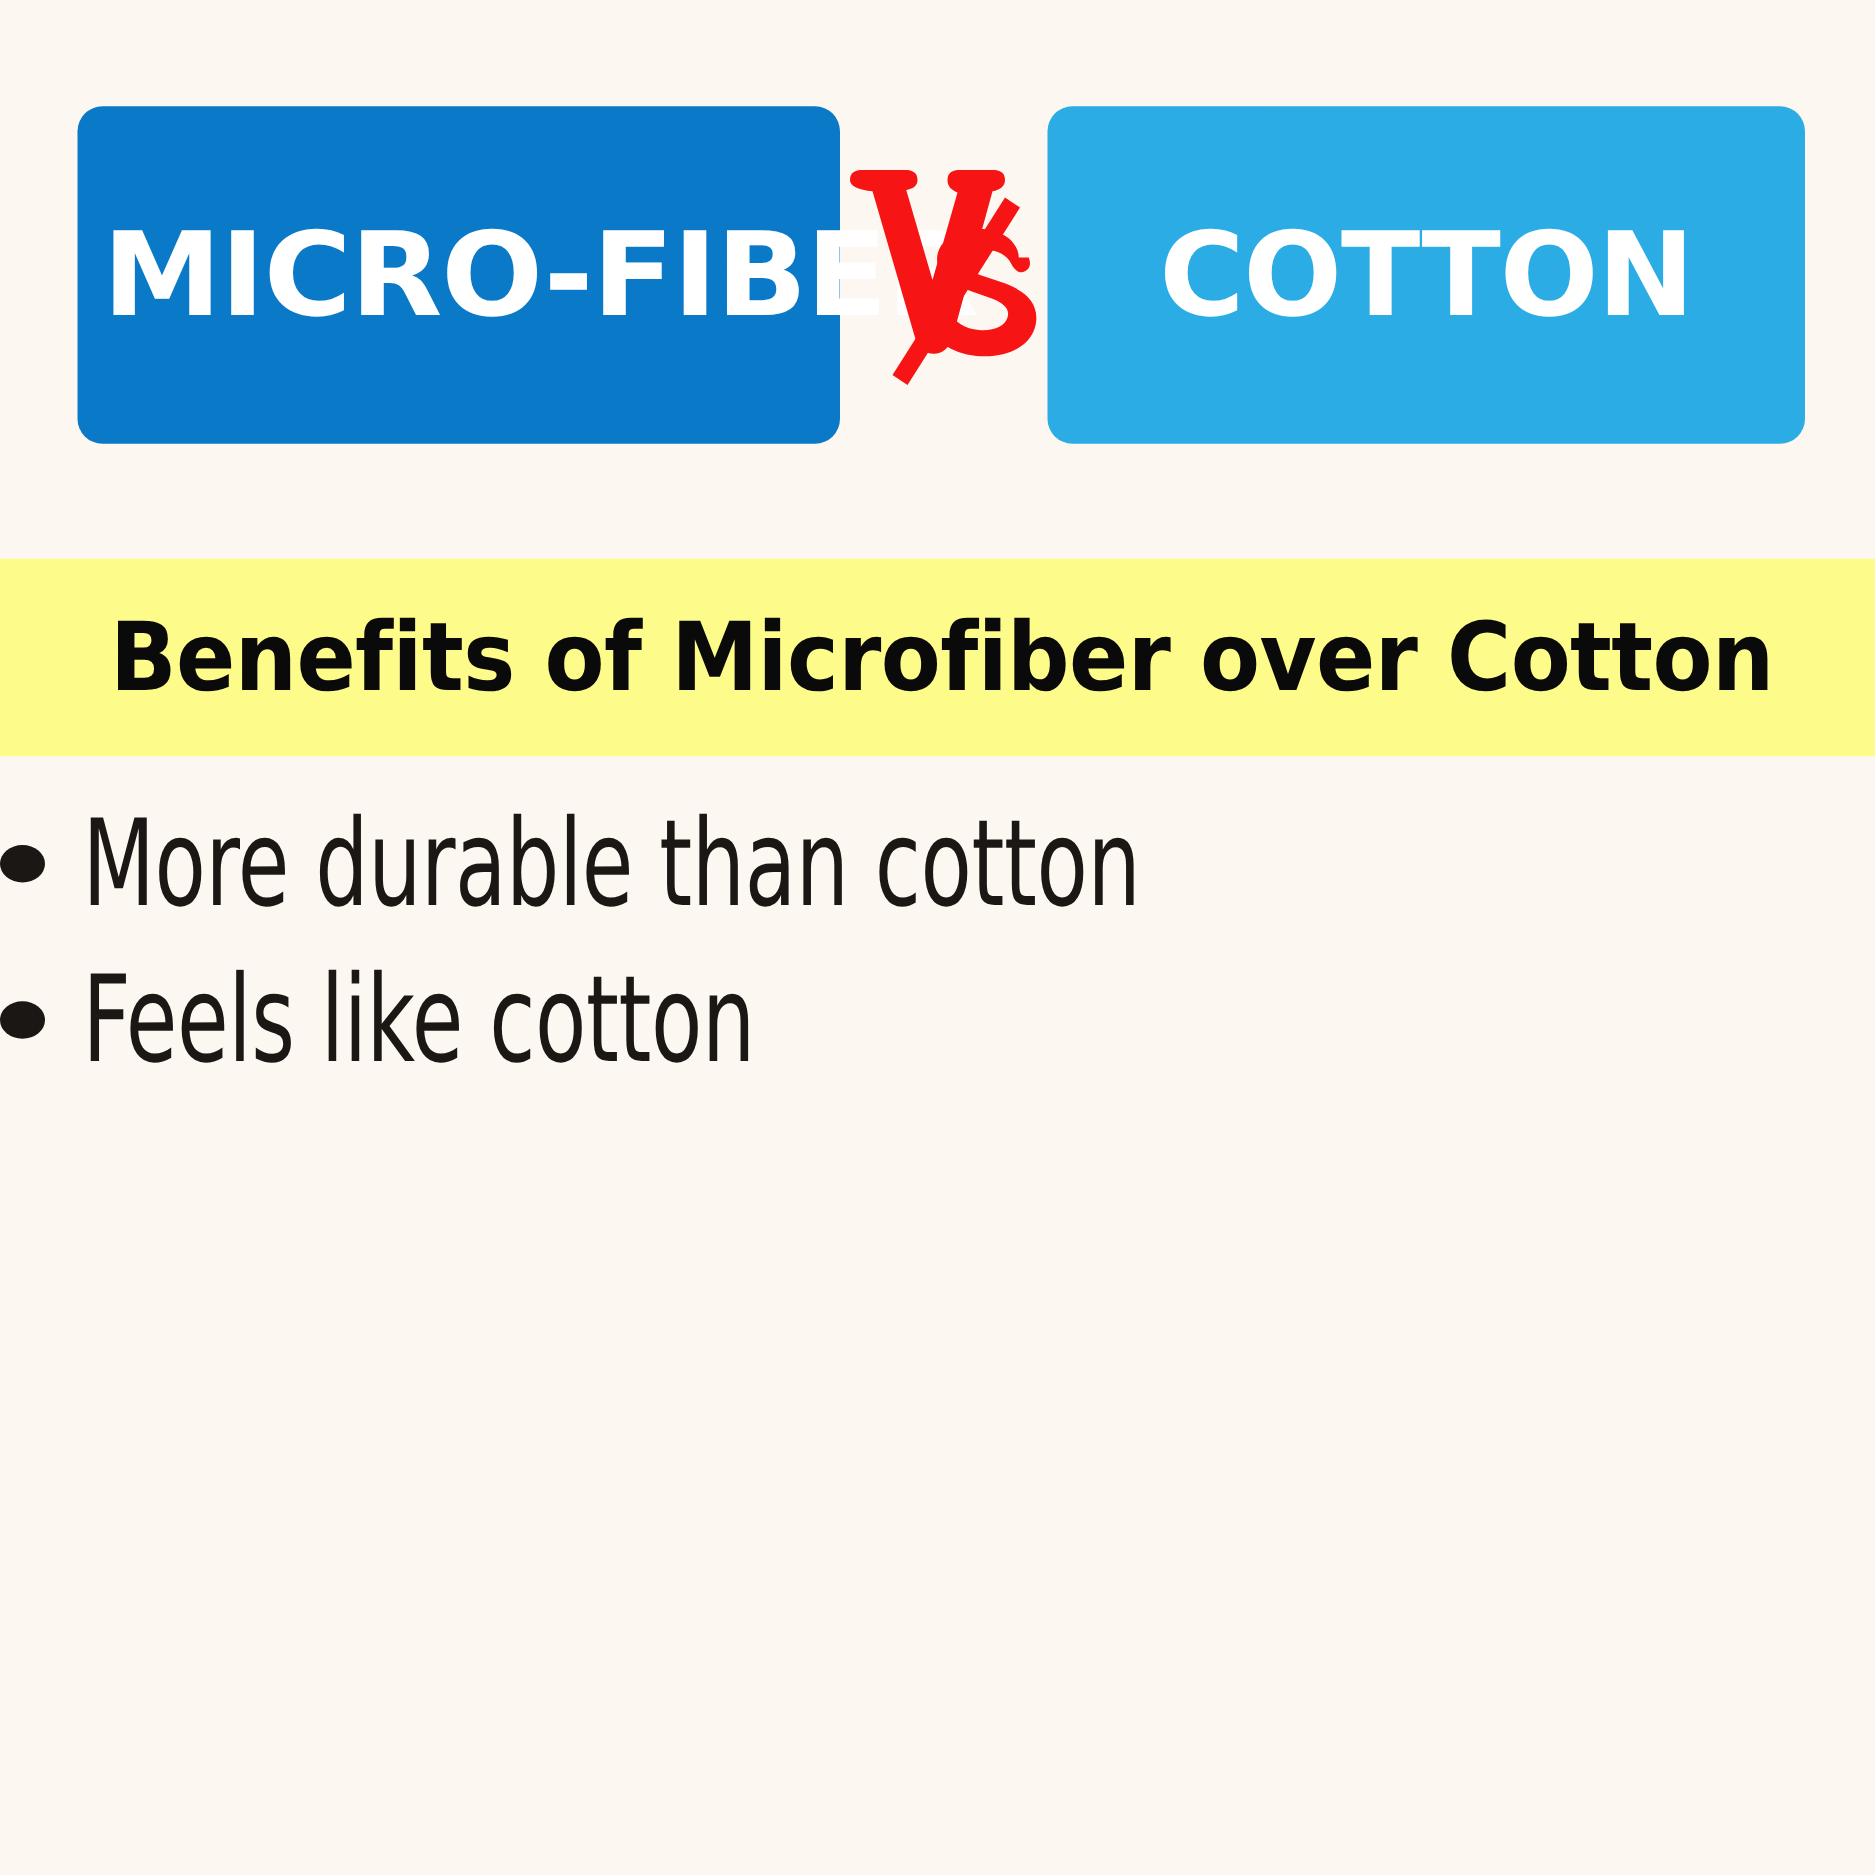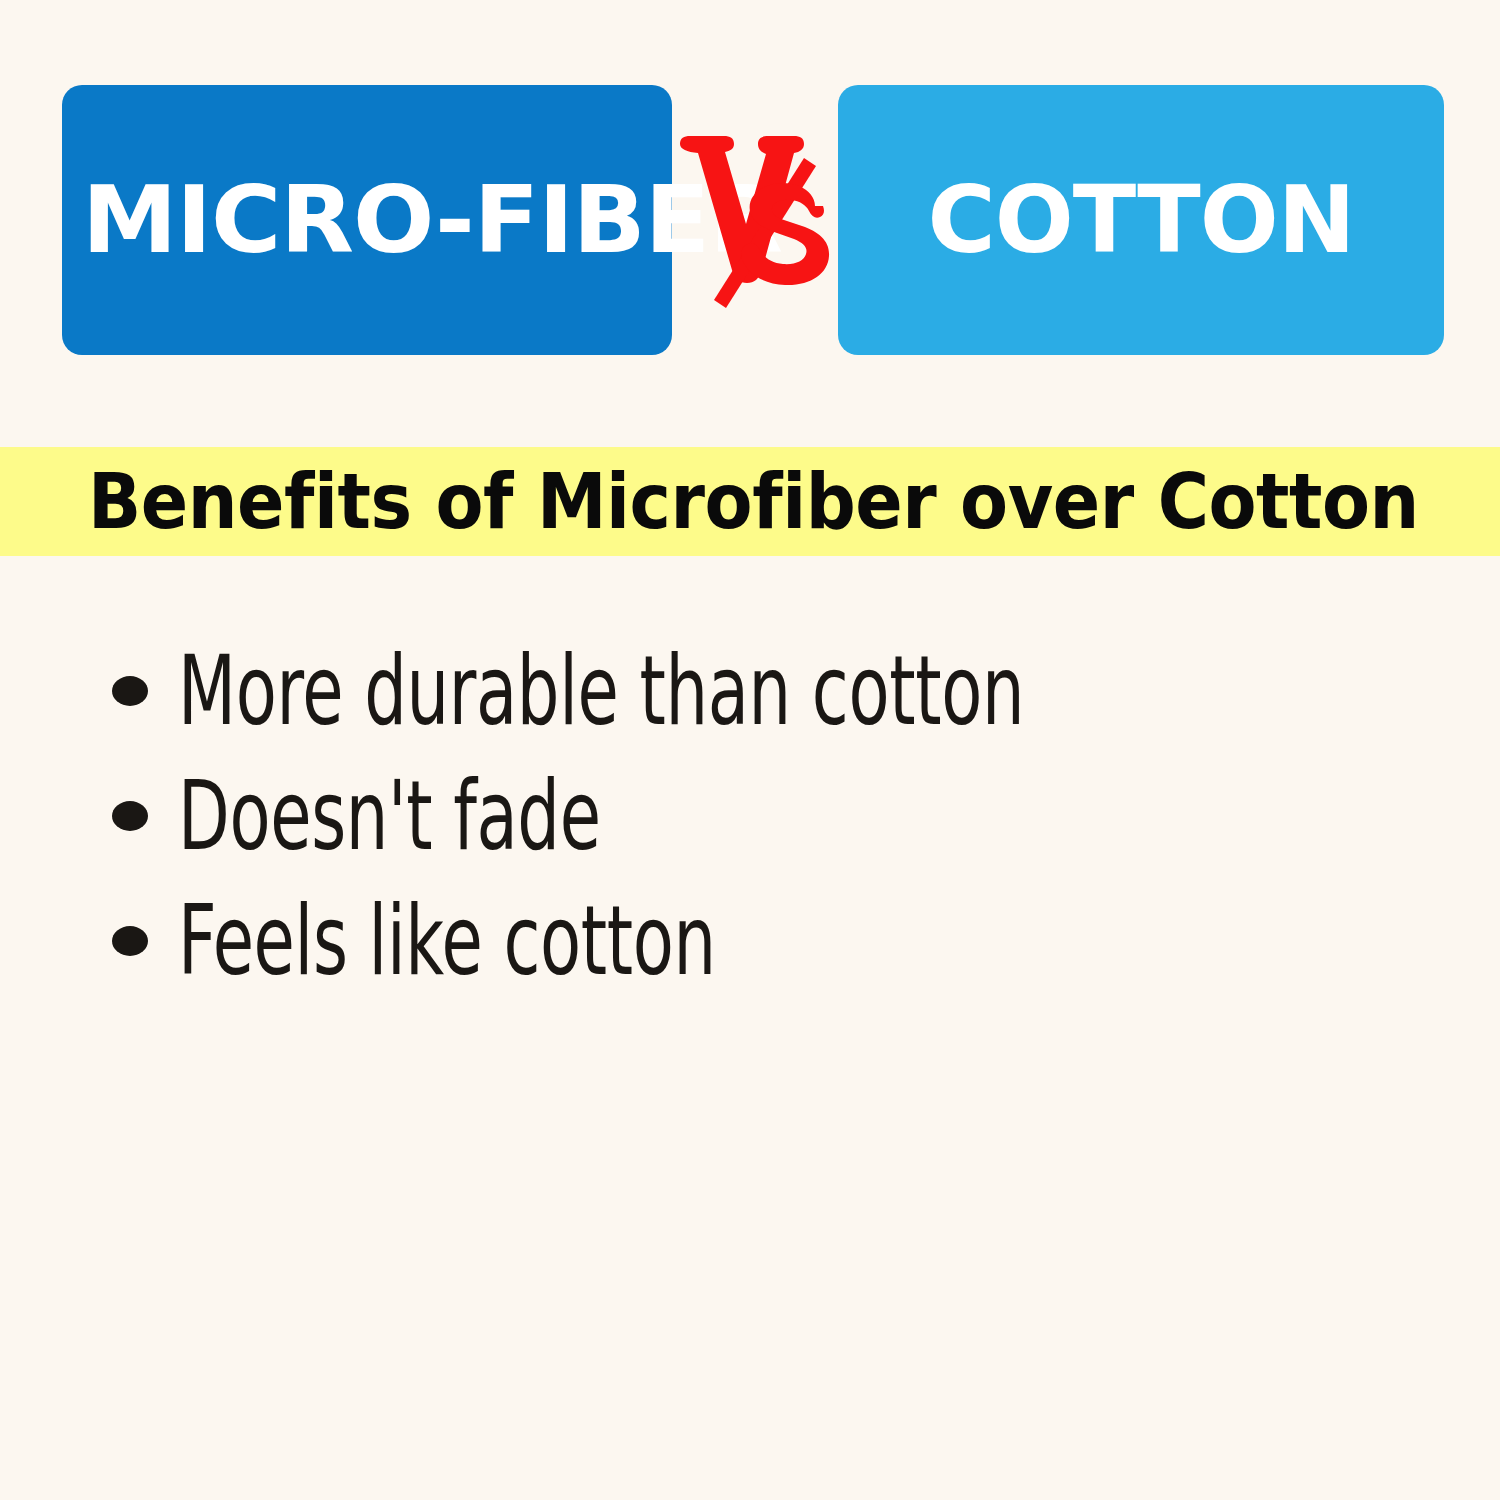--- a/index.html
+++ b/index.html
@@ -86,21 +86,21 @@
     width: 160px;
     height: 190px;
   }
 
   
   #headline-band {
     position: absolute;
     left: 0;
     top: 447px;
     width: 1500px;
-    height: 109px;
+    height: 158px;
     background: #fdfb8a;
     display: flex;
     align-items: center;
   }
 
   #headline-text {
     margin-left: 88px;
     color: #0a0a0a;
     font-family: "DejaVu Sans", sans-serif;
     font-weight: 700;
@@ -117,21 +117,20 @@
     position: absolute;
     left: 0;
     top: 628px;
     width: 1500px;
   }
 
   .benefit-row {
     display: flex;
     align-items: center;
     height: 125px;
-    padding-left: 112px;
     box-sizing: border-box;
   }
 
   .benefit-bullet {
     width: 36px;
     height: 30px;
     border-radius: 50%;
     background: #1a1714;
     flex: 0 0 auto;
     margin-right: 30px;
@@ -213,24 +212,20 @@
     <span id="headline-text">Benefits of Microfiber over Cotton</span>
   </div>
 
   <div id="benefits-list">
 
     <div class="benefit-row">
       <span class="benefit-bullet"></span>
       <span class="benefit-label">More durable than cotton</span>
     </div>
 
-    <div class="benefit-row">
-      <span class="benefit-bullet"></span>
-      <span class="benefit-label">Doesn't fade</span>
-    </div>
 
 
 
 
     <div class="benefit-row">
       <span class="benefit-bullet"></span>
       <span class="benefit-label">Feels like cotton</span>
     </div>
 
   </div>

